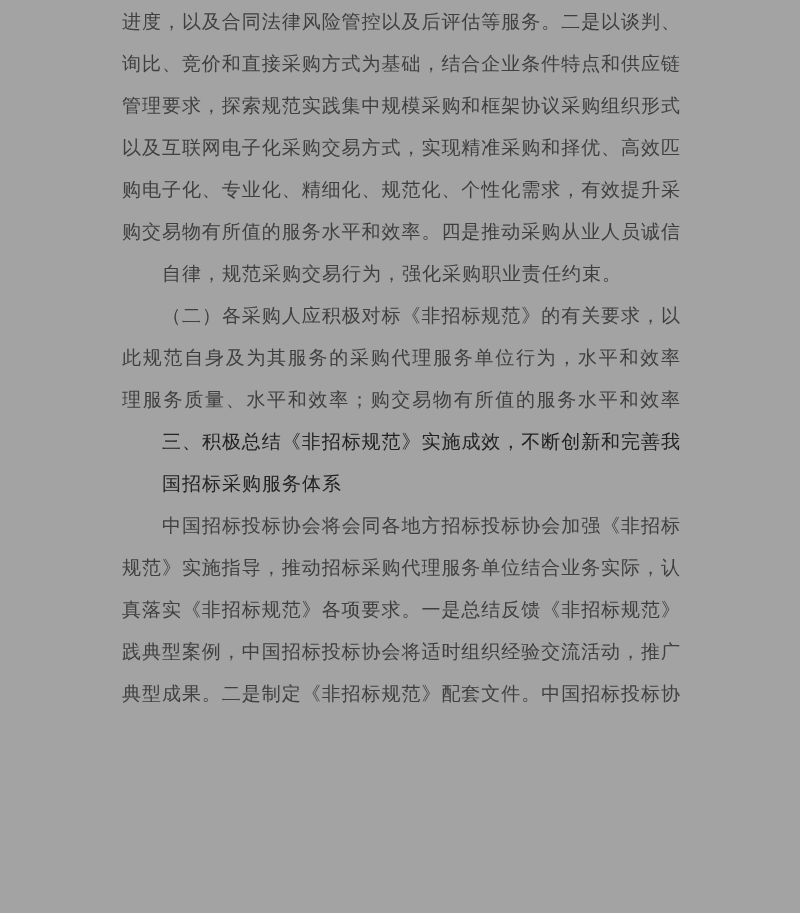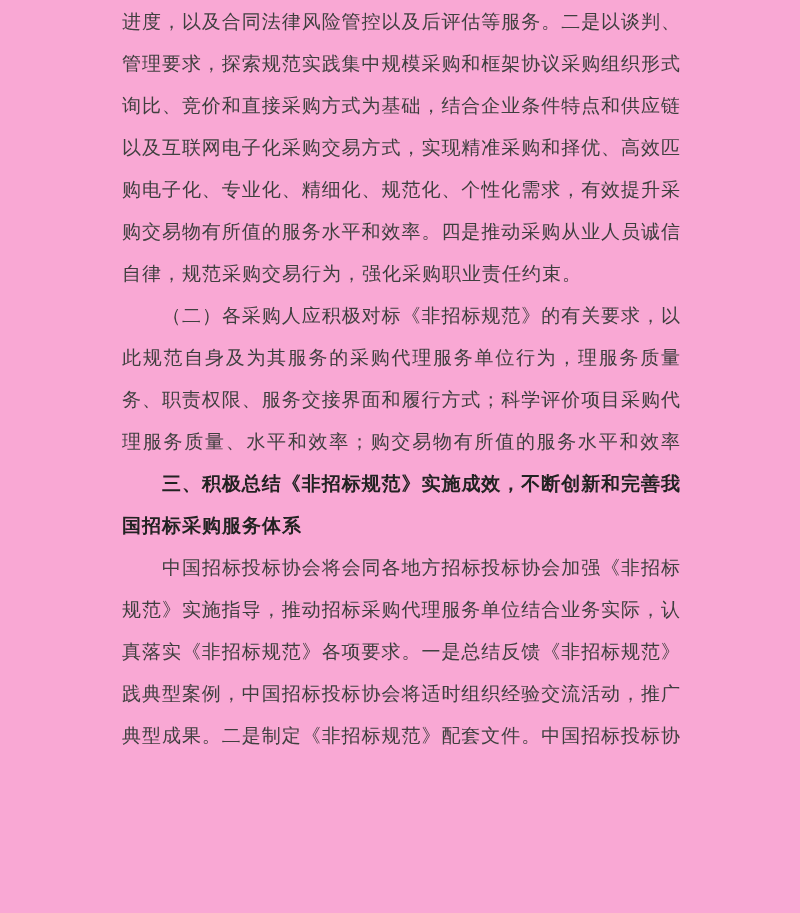--- a/index.html
+++ b/index.html
@@ -10,62 +10,62 @@
     width: 800px;
     height: 913px;
     overflow: hidden;
     background: #fcfcfc;
   }
   .page {
     box-sizing: border-box;
     width: 800px;
     height: 913px;
     padding: 1px 120px 17px 122px;
-    background: #f9a8d4;
+    background: #a3a3a3;
   }
   .line {
     height: 42px;
     line-height: 42px;
     font-family: "Liberation Serif", "DejaVu Serif", serif;
     font-size: 19px;
     color: #3f3f3f;
     overflow: hidden;
   }
   .line.j {
     text-align: justify;
     text-align-last: justify;
   }
   .line.last {
     text-align: left;
     letter-spacing: 1px;
+    margin-left: 40px;
   }
   .line.ind {
     padding-left: 40px;
   }
   .line.bold {
     font-family: "Liberation Sans", "DejaVu Sans", sans-serif;
-    font-weight: 700;
+    font-weight: 400;
     color: #222222;
   }
 </style>
 </head>
 <body>
 
 <div class="page">
   <div>
       <div class="line j">进度，以及合同法律风险管控以及后评估等服务。二是以谈判、</div>
+      <div class="line j">询比、竞价和直接采购方式为基础，结合企业条件特点和供应链</div>
       <div class="line j">管理要求，探索规范实践集中规模采购和框架协议采购组织形式</div>
-      <div class="line j">询比、竞价和直接采购方式为基础，结合企业条件特点和供应链</div>
       <div class="line j">以及互联网电子化采购交易方式，实现精准采购和择优、高效匹</div>
       <div class="line j">购电子化、专业化、精细化、规范化、个性化需求，有效提升采</div>
       <div class="line j">购交易物有所值的服务水平和效率。四是推动采购从业人员诚信</div>
       <div class="line last">自律，规范采购交易行为，强化采购职业责任约束。</div>
       <div class="line j ind">（二）各采购人应积极对标《非招标规范》的有关要求，以</div>
-      <div class="line j">此规范自身及为其服务的采购代理服务单位行为，理服务质量</div>
-      <div class="line j">务、职责权限、服务交接界面和履行方式；科学评价项目采购代</div>
+      <div class="line j">此规范自身及为其服务的采购代理服务单位行为，水平和效率</div>
       <div class="line j">理服务质量、水平和效率；购交易物有所值的服务水平和效率</div>
       <div class="line j ind bold">三、积极总结《非招标规范》实施成效，不断创新和完善我</div>
       <div class="line last bold">国招标采购服务体系</div>
       <div class="line j ind">中国招标投标协会将会同各地方招标投标协会加强《非招标</div>
       <div class="line j">规范》实施指导，推动招标采购代理服务单位结合业务实际，认</div>
       <div class="line j">真落实《非招标规范》各项要求。一是总结反馈《非招标规范》</div>
       <div class="line j">践典型案例，中国招标投标协会将适时组织经验交流活动，推广</div>
       <div class="line j">典型成果。二是制定《非招标规范》配套文件。中国招标投标协</div>
     </div>
 </div>

